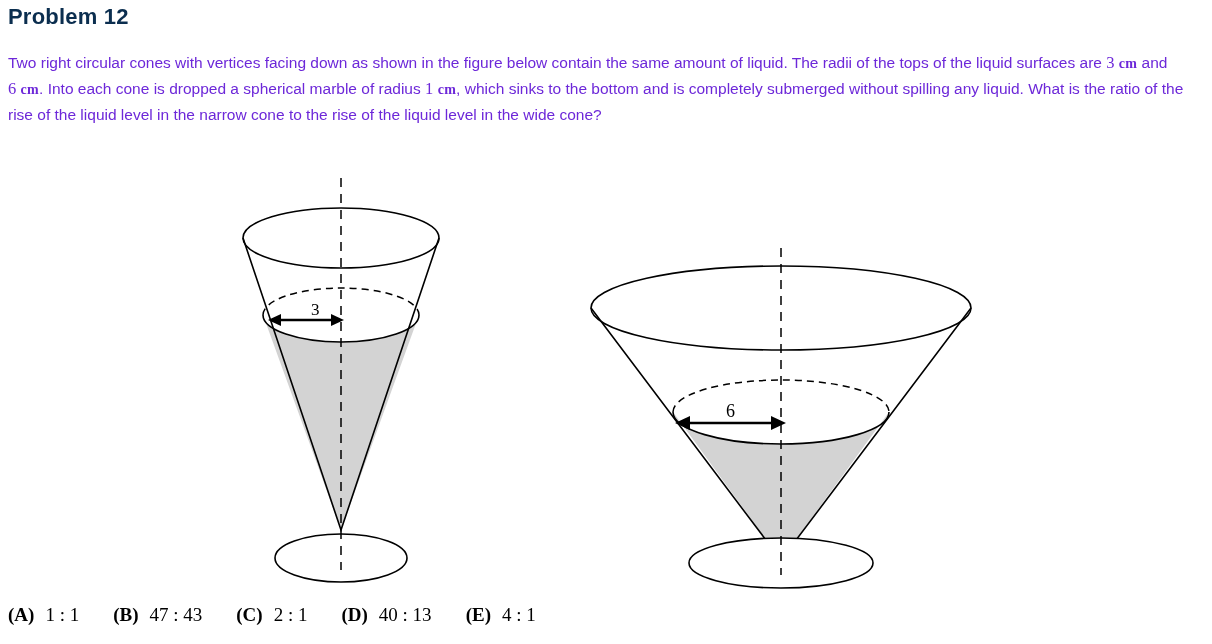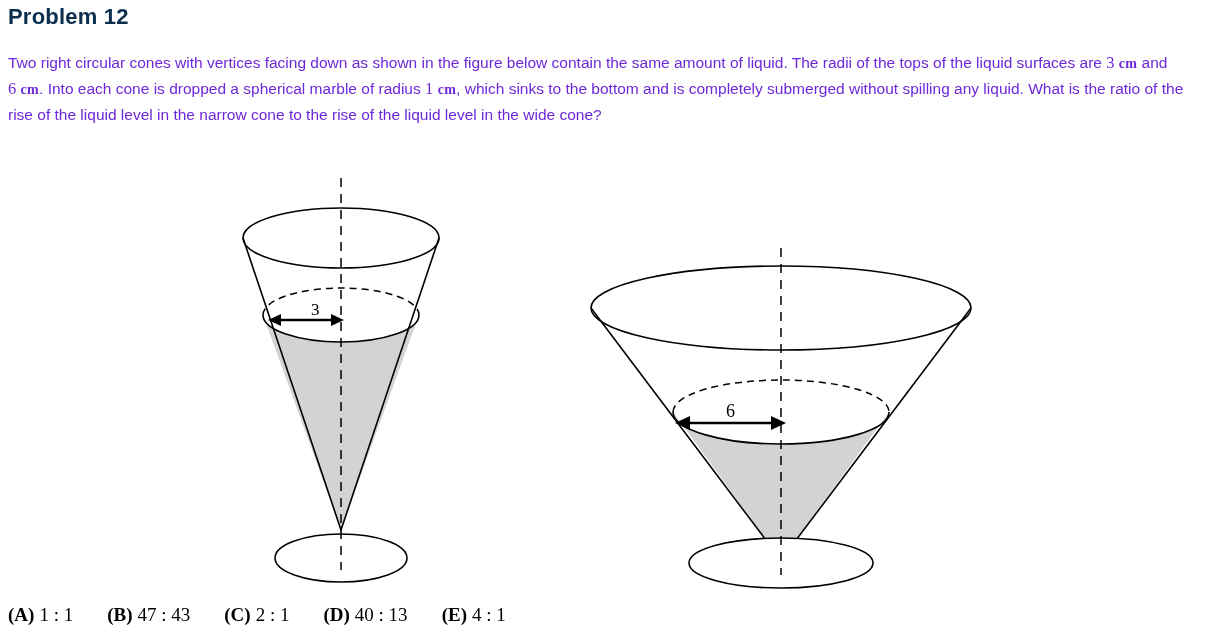--- a/index.html
+++ b/index.html
@@ -68,21 +68,21 @@
     white-space: nowrap;
   }
   .choice {
     display: inline-block;
     margin-right: 34px;
   }
   .choice-letter {
     font-weight: bold;
   }
   .choice-value {
-    margin-left: 5px;
+    margin-left: 11px;
   }
   svg text {
     font-family: "Liberation Serif", serif;
   }
 </style>
 </head>
 <body>
 
 <div class="page">
 

